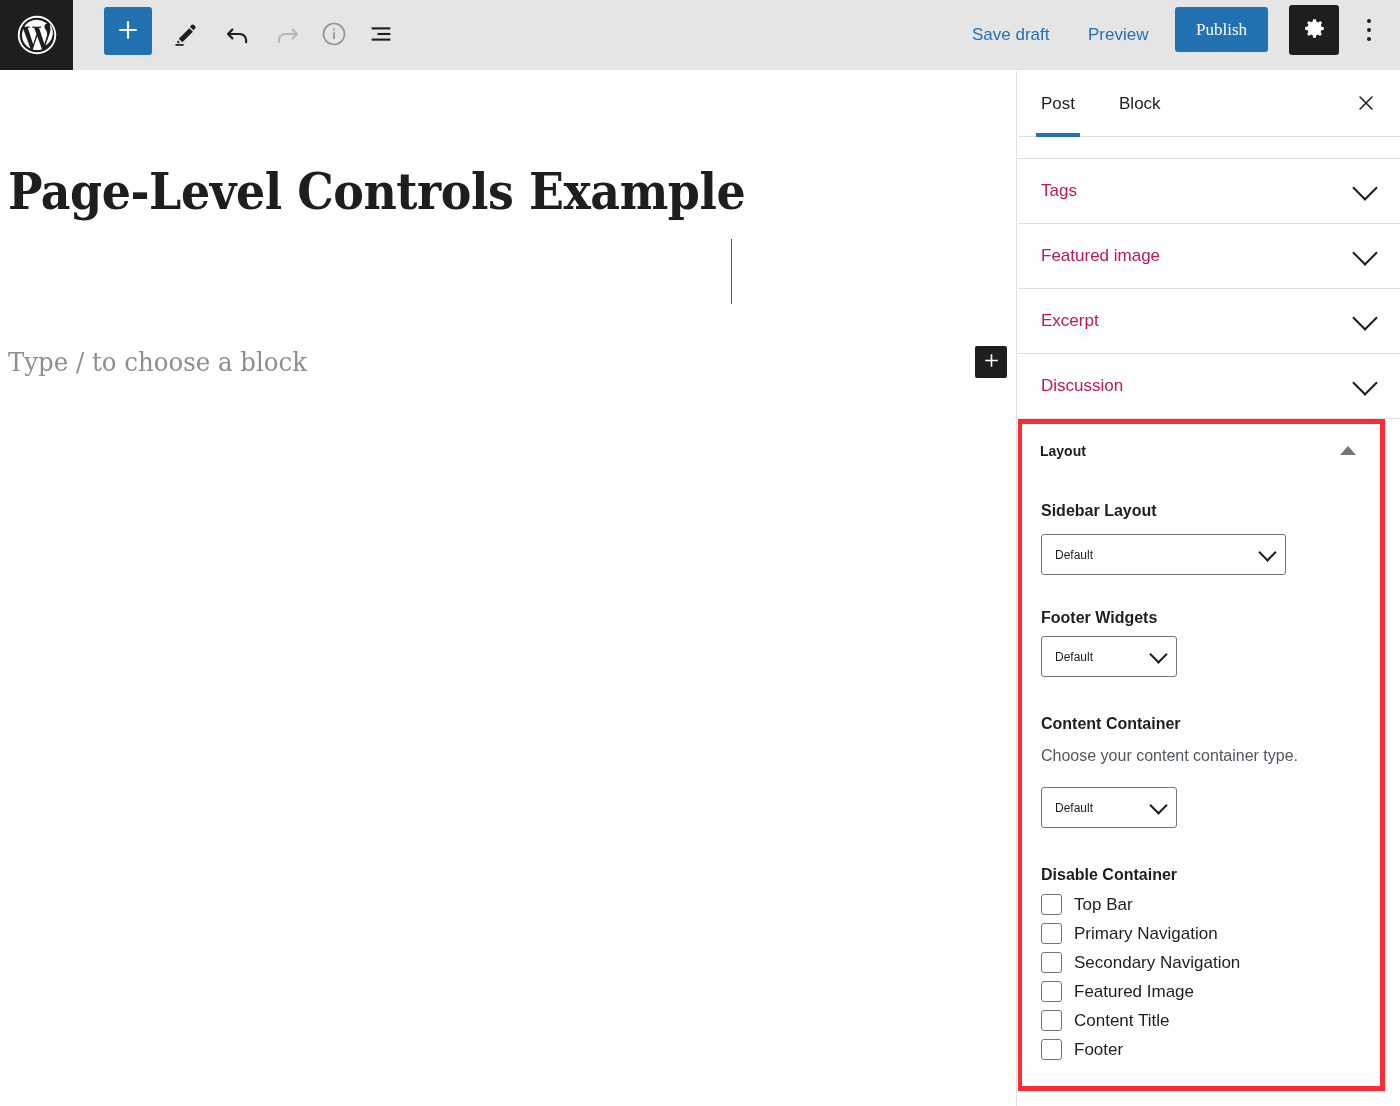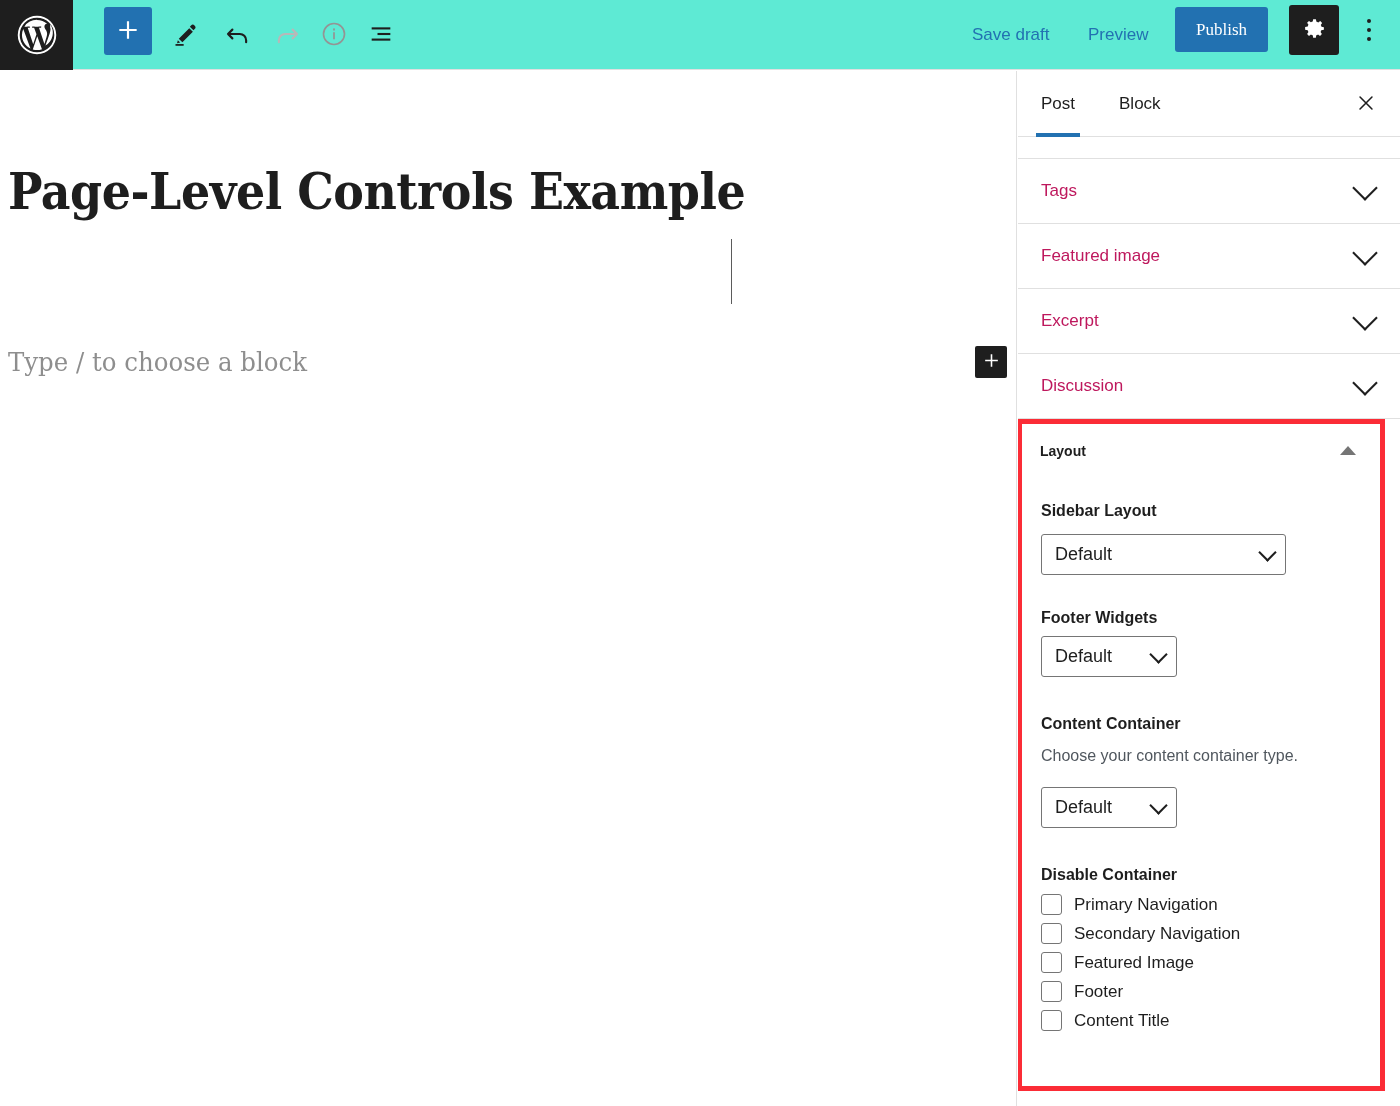--- a/index.html
+++ b/index.html
@@ -8,21 +8,21 @@
     background:#ffffff;
     font-family:"Liberation Sans", sans-serif;
     overflow:hidden;
     position:relative;
     -webkit-font-smoothing:antialiased;
   }
 
   
   #topbar{
     position:absolute;left:0;top:0;width:1400px;height:70px;
-    background:#5eead4;
+    background:#e5e5e5;
     border-bottom:1px solid #e0e0e0;
     box-sizing:border-box;
   }
   #wp-logo-btn{
     position:absolute;left:0;top:0;width:73px;height:70px;
     background:#1e1e1e;
     display:flex;align-items:center;justify-content:center;
     cursor:pointer;
   }
   #wp-logo-btn svg{display:block;}
@@ -207,21 +207,21 @@
   .wp-select{
     position:absolute;left:19px;
     height:41px;
     border:1px solid #757575;
     border-radius:3px;
     background:#ffffff;
     display:flex;align-items:center;justify-content:space-between;
     padding:0 11px 0 13px;
     box-sizing:border-box;
     cursor:pointer;
-    font-size:18px;color:#1e1e1e;
+    font-size:12px;color:#1e1e1e;
   }
   .sel-chev{
     width:11px;height:11px;
     border-right:2px solid #1e1e1e;
     border-bottom:2px solid #1e1e1e;
     transform:rotate(45deg);
     margin-top:-5px;
     flex:0 0 auto;
   }
   #sel-sidebar-layout{top:110px;width:245px;}
@@ -420,36 +420,40 @@
       <div class="wp-select" id="sel-content-container">
         <span>Default</span>
         <span class="sel-chev"></span>
       </div>
 
       <div class="field-label" id="lbl-disable-elements">Disable Container</div>
 
       <div id="disable-list">
         <label class="check-row">
           <span class="wp-checkbox"></span>
+          <span class="check-label">Top Bar</span>
+        </label>
+        <label class="check-row">
+          <span class="wp-checkbox"></span>
           <span class="check-label">Primary Navigation</span>
         </label>
         <label class="check-row">
           <span class="wp-checkbox"></span>
           <span class="check-label">Secondary Navigation</span>
         </label>
         <label class="check-row">
           <span class="wp-checkbox"></span>
           <span class="check-label">Featured Image</span>
         </label>
         <label class="check-row">
           <span class="wp-checkbox"></span>
+          <span class="check-label">Content Title</span>
+        </label>
+        <label class="check-row">
+          <span class="wp-checkbox"></span>
           <span class="check-label">Footer</span>
         </label>
-        <label class="check-row">
-          <span class="wp-checkbox"></span>
-          <span class="check-label">Content Title</span>
-        </label>
       </div>
 
     </div>
   </div>
 
 </div>
 
 </body></html>

